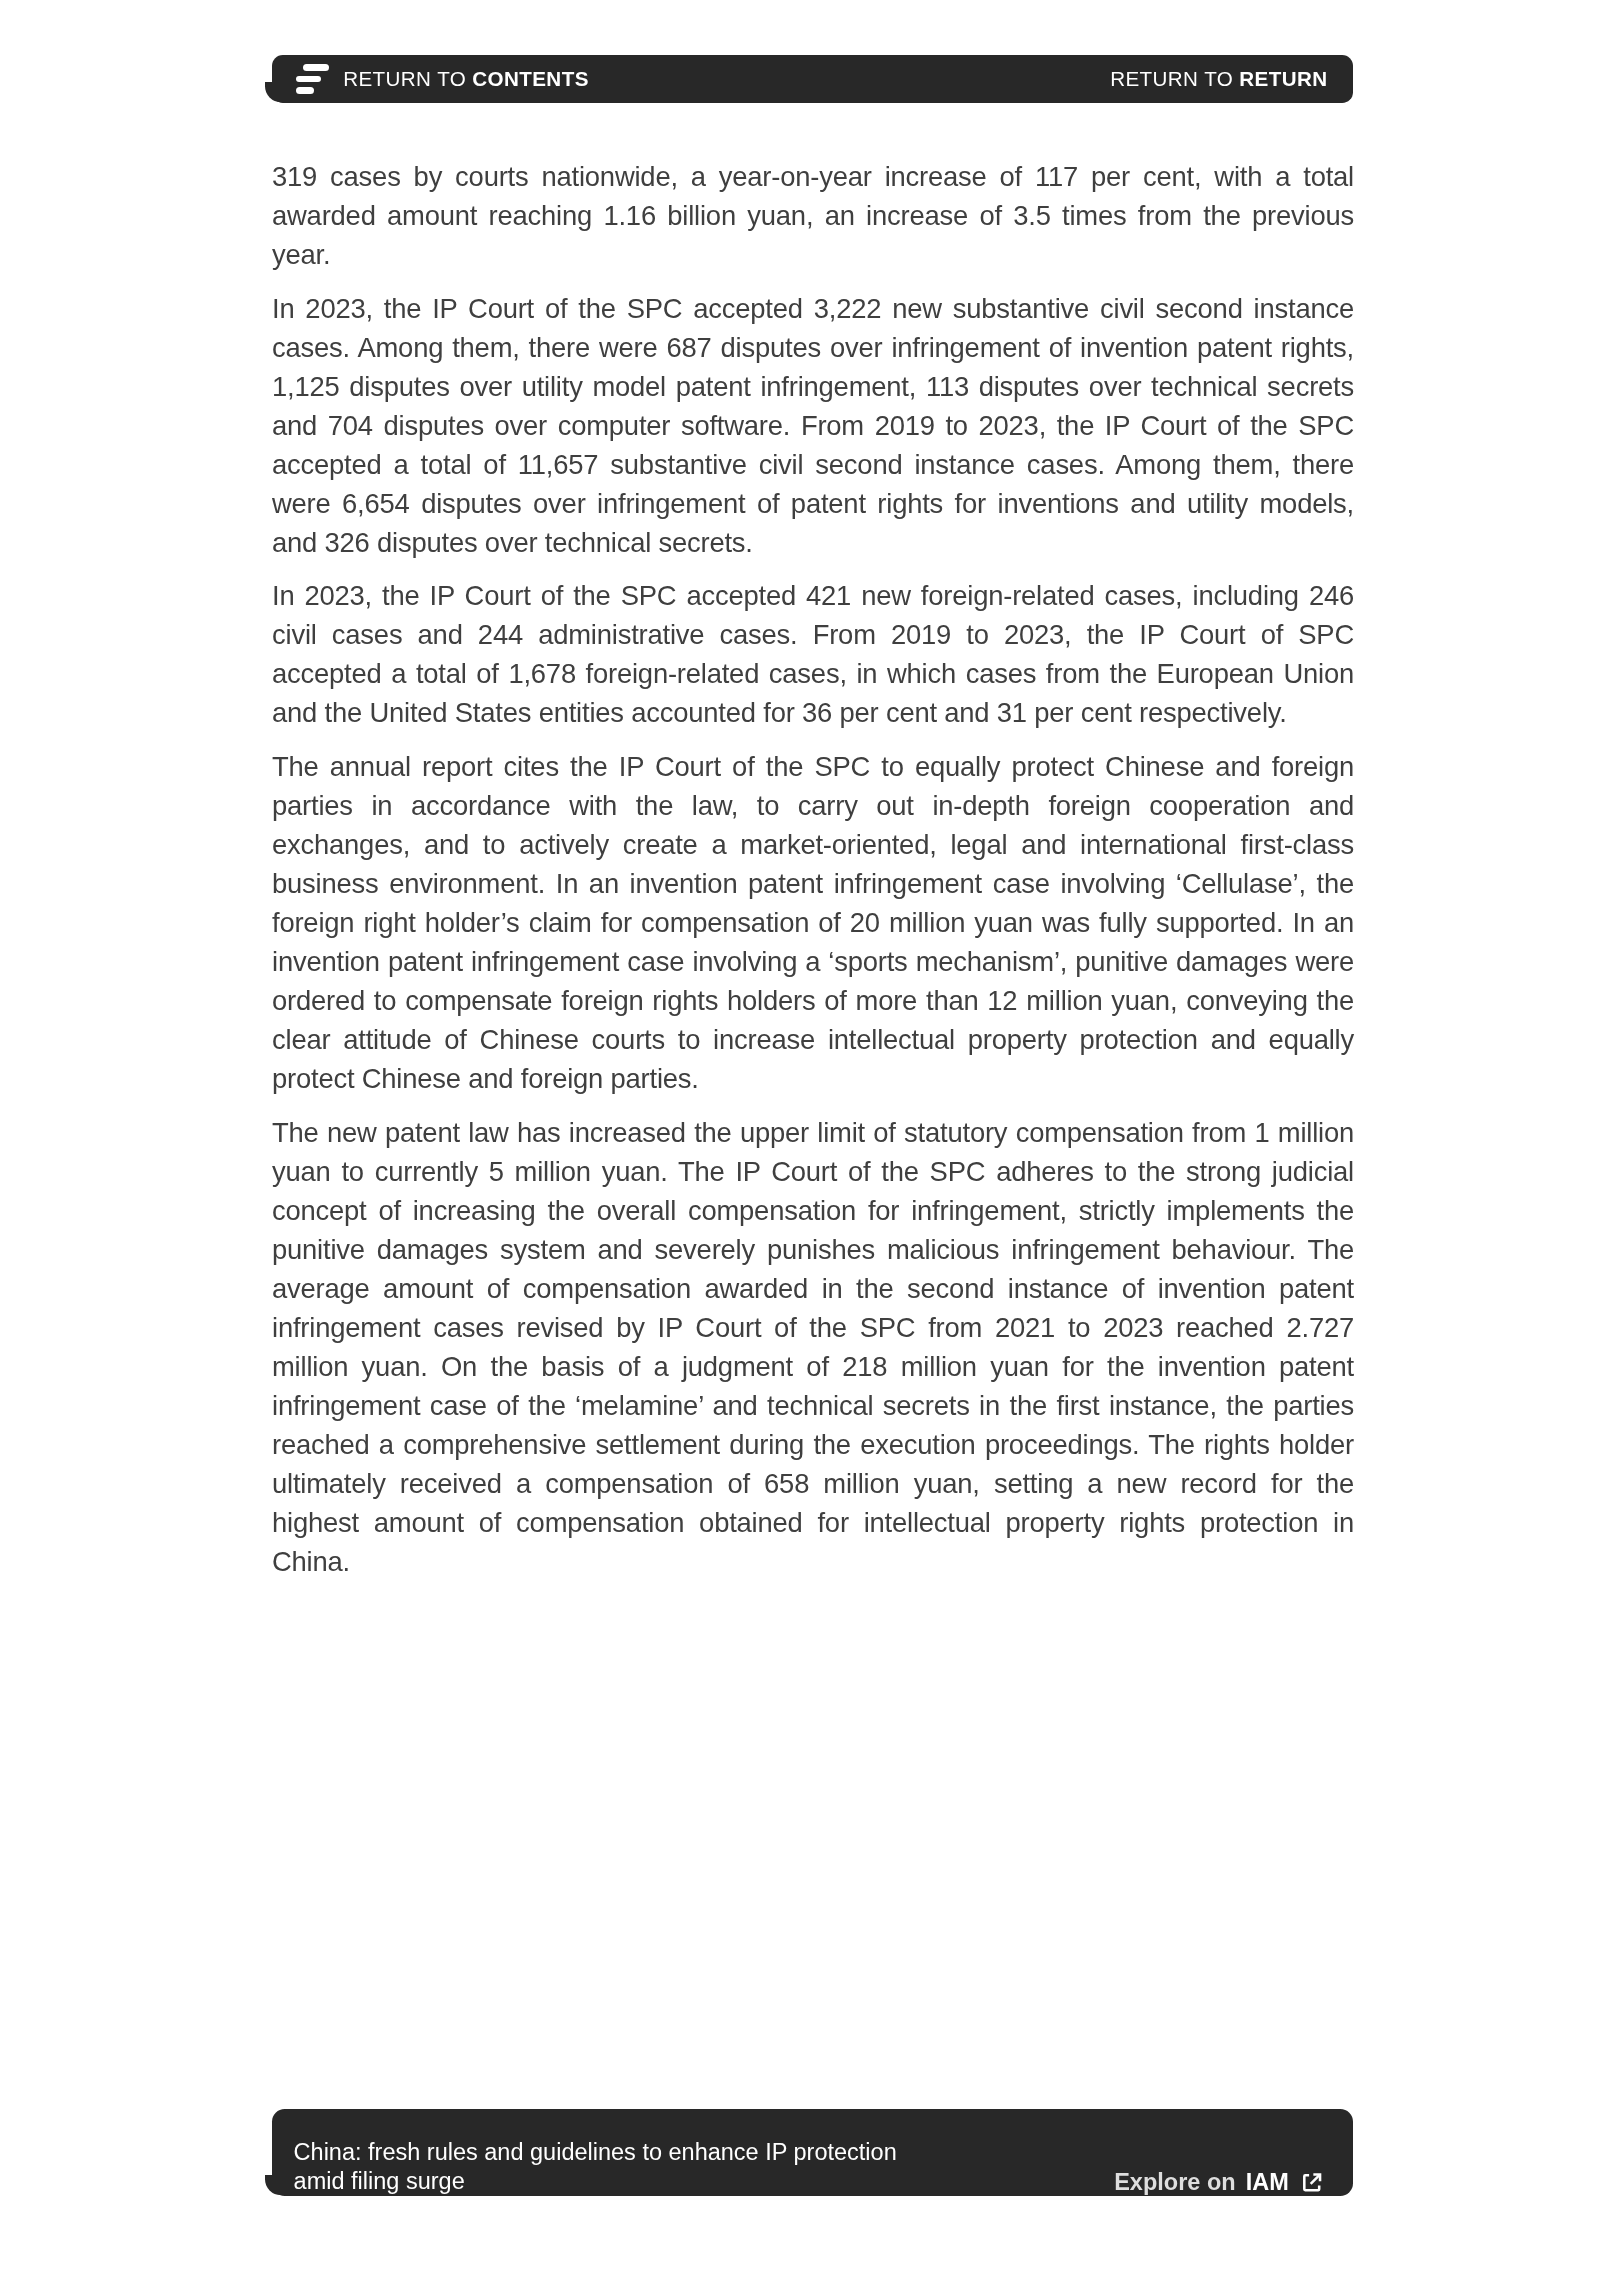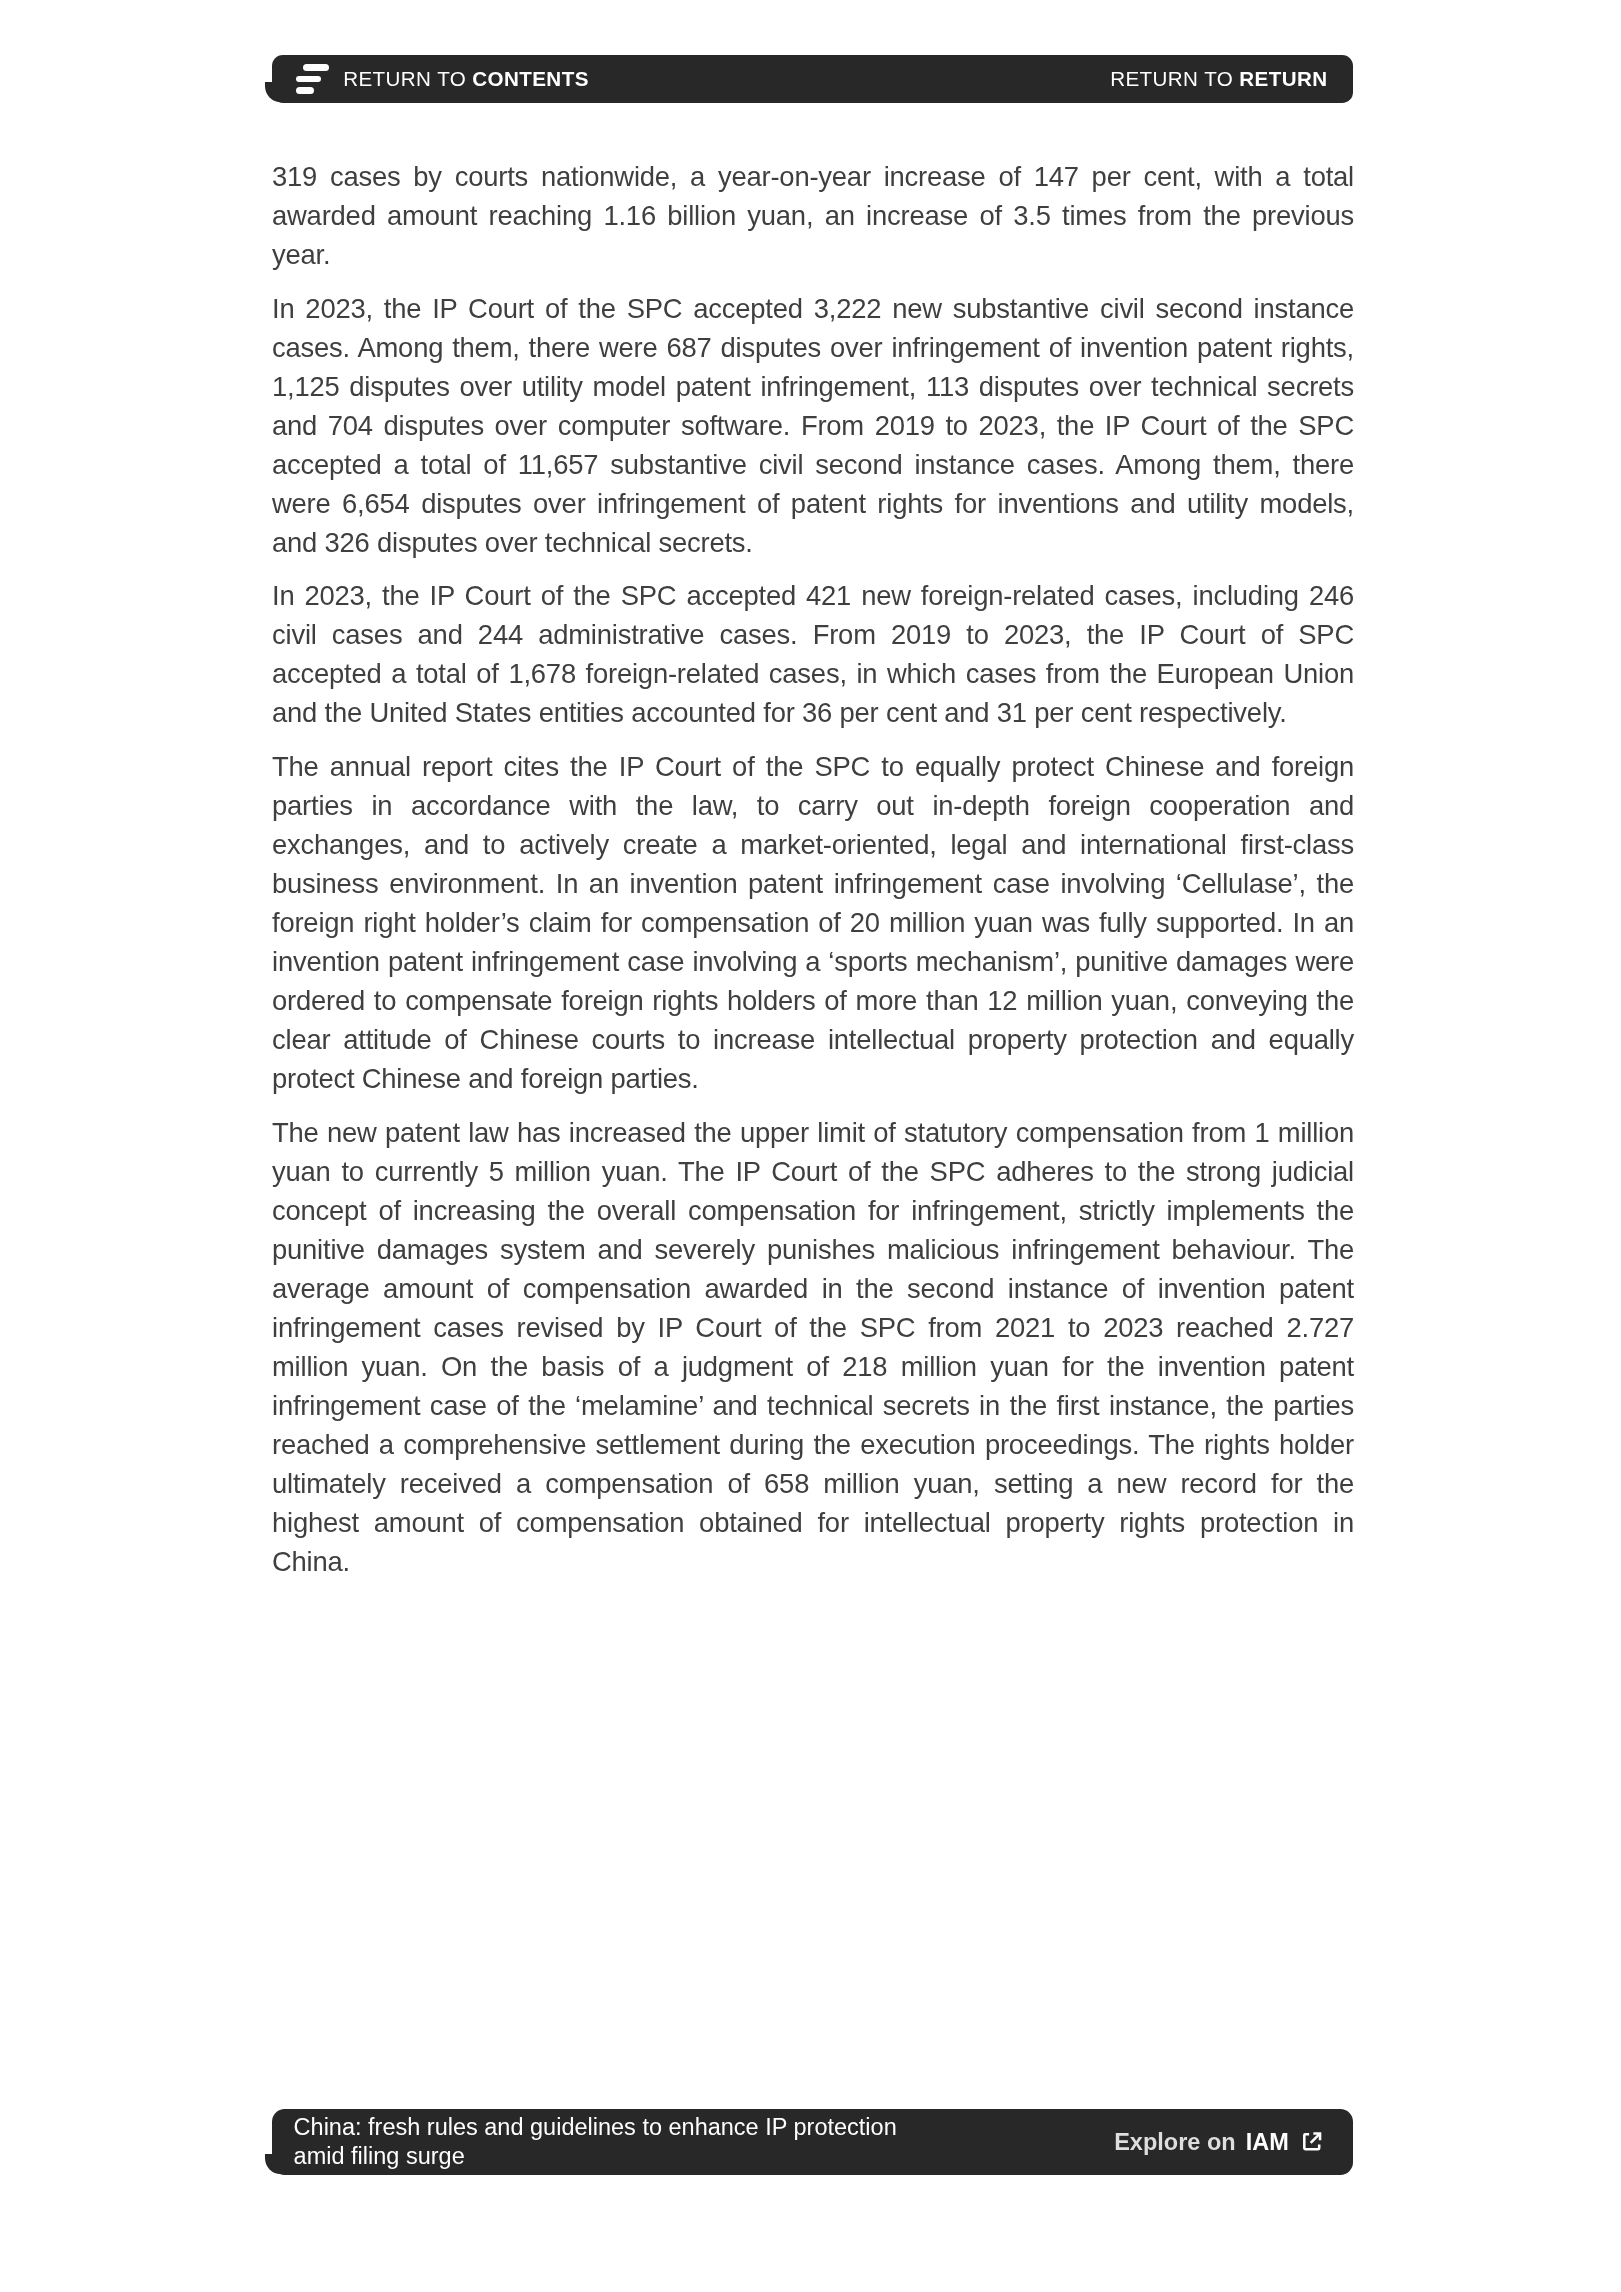--- a/index.html
+++ b/index.html
@@ -80,23 +80,24 @@
     line-height: 39px;
     letter-spacing: -0.2px;
     text-align: justify;
   }
   .article p { margin: 0 0 14.7px 0; }
   .article p:last-child { margin-bottom: 2px; }
 
   
   .bottom-bar {
     top: 2109px;
-    height: 66px;
+    height: 87px;
     padding: 0 29px 0 21.6px;
     border-radius: 12.7px;
+    align-items: flex-end;
   }
   .bottom-title {
     font-size: 23.5px;
     line-height: 29px;
     max-width: 627px;
     font-weight: normal;
   }
   .explore-group {
     display: flex;
     align-items: center;
@@ -123,21 +124,21 @@
           <i></i>
         </span>
       <span class="bar-text"><span>RETURN TO </span><b>CONTENTS</b></span>
     </a>
     <a class="bar-link">
       <span class="bar-text"><span>RETURN TO </span><b>RETURN</b></span>
     </a>
   </div>
 
   <div class="article">
-    <p>319 cases by courts nationwide, a year-on-year increase of 147 per cent, with a total awarded amount reaching 1.16 billion yuan, an increase of 3.5 times from the previous year.</p>
+    <p>319 cases by courts nationwide, a year-on-year increase of 117 per cent, with a total awarded amount reaching 1.16 billion yuan, an increase of 3.5 times from the previous year.</p>
     <p>In 2023, the IP Court of the SPC accepted 3,222 new substantive civil second instance cases. Among them, there were 687 disputes over infringement of invention patent rights, 1,125 disputes over utility model patent infringement, 113 disputes over technical secrets and 704 disputes over computer software. From 2019 to 2023, the IP Court of the SPC accepted a total of 11,657 substantive civil second instance cases. Among them, there were 6,654 disputes over infringement of patent rights for inventions and utility models, and 326 disputes over technical secrets.</p>
     <p>In 2023, the IP Court of the SPC accepted 421 new foreign-related cases, including 246 civil cases and 244 administrative cases. From 2019 to 2023, the IP Court of SPC accepted a total of 1,678 foreign-related cases, in which cases from the European Union and the United States entities accounted for 36 per cent and 31 per cent respectively.</p>
     <p>The annual report cites the IP Court of the SPC to equally protect Chinese and foreign parties in accordance with the law, to carry out in-depth foreign cooperation and exchanges, and to actively create a market-oriented, legal and international first-class business environment. In an invention patent infringement case involving ‘Cellulase’, the foreign right holder’s claim for compensation of 20 million yuan was fully supported. In an invention patent infringement case involving a ‘sports mechanism’, punitive damages were ordered to compensate foreign rights holders of more than 12 million yuan, conveying the clear attitude of Chinese courts to increase intellectual property protection and equally protect Chinese and foreign parties.</p>
     <p>The new patent law has increased the upper limit of statutory compensation from 1 million yuan to currently 5 million yuan. The IP Court of the SPC adheres to the strong judicial concept of increasing the overall compensation for infringement, strictly implements the punitive damages system and severely punishes malicious infringement behaviour. The average amount of compensation awarded in the second instance of invention patent infringement cases revised by IP Court of the SPC from 2021 to 2023 reached 2.727 million yuan. On the basis of a judgment of 218 million yuan for the invention patent infringement case of the ‘melamine’ and technical secrets in the first instance, the parties reached a comprehensive settlement during the execution proceedings. The rights holder ultimately received a compensation of 658 million yuan, setting a new record for the highest amount of compensation obtained for intellectual property rights protection in China.</p>
   </div>
 
   <div class="bar bottom-bar">
     <div class="bottom-title">China: fresh rules and guidelines to enhance IP protection amid filing surge</div>
     <a class="explore-group">
       <span class="explore-prefix">Explore on </span>

